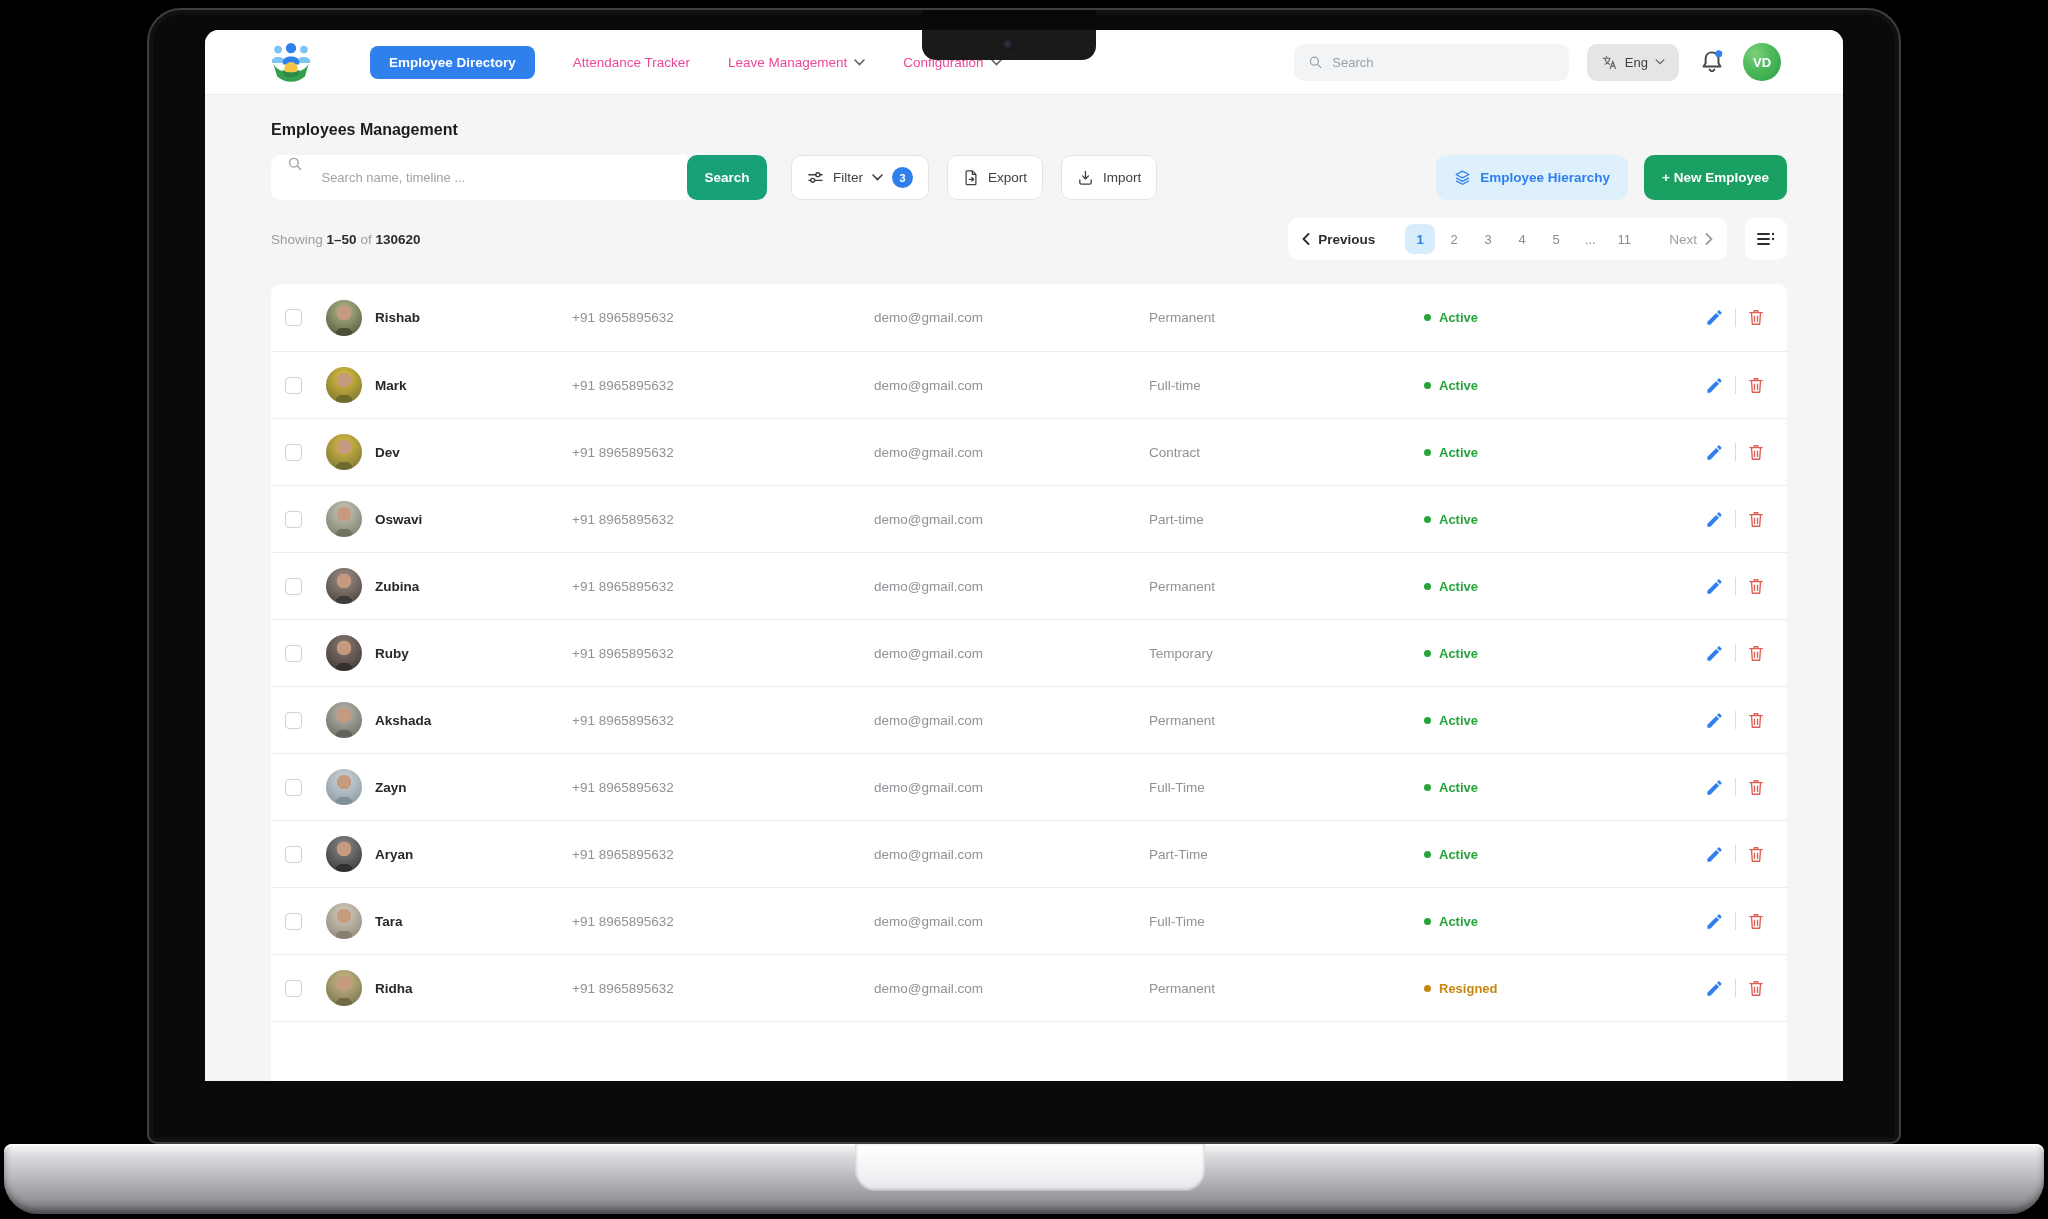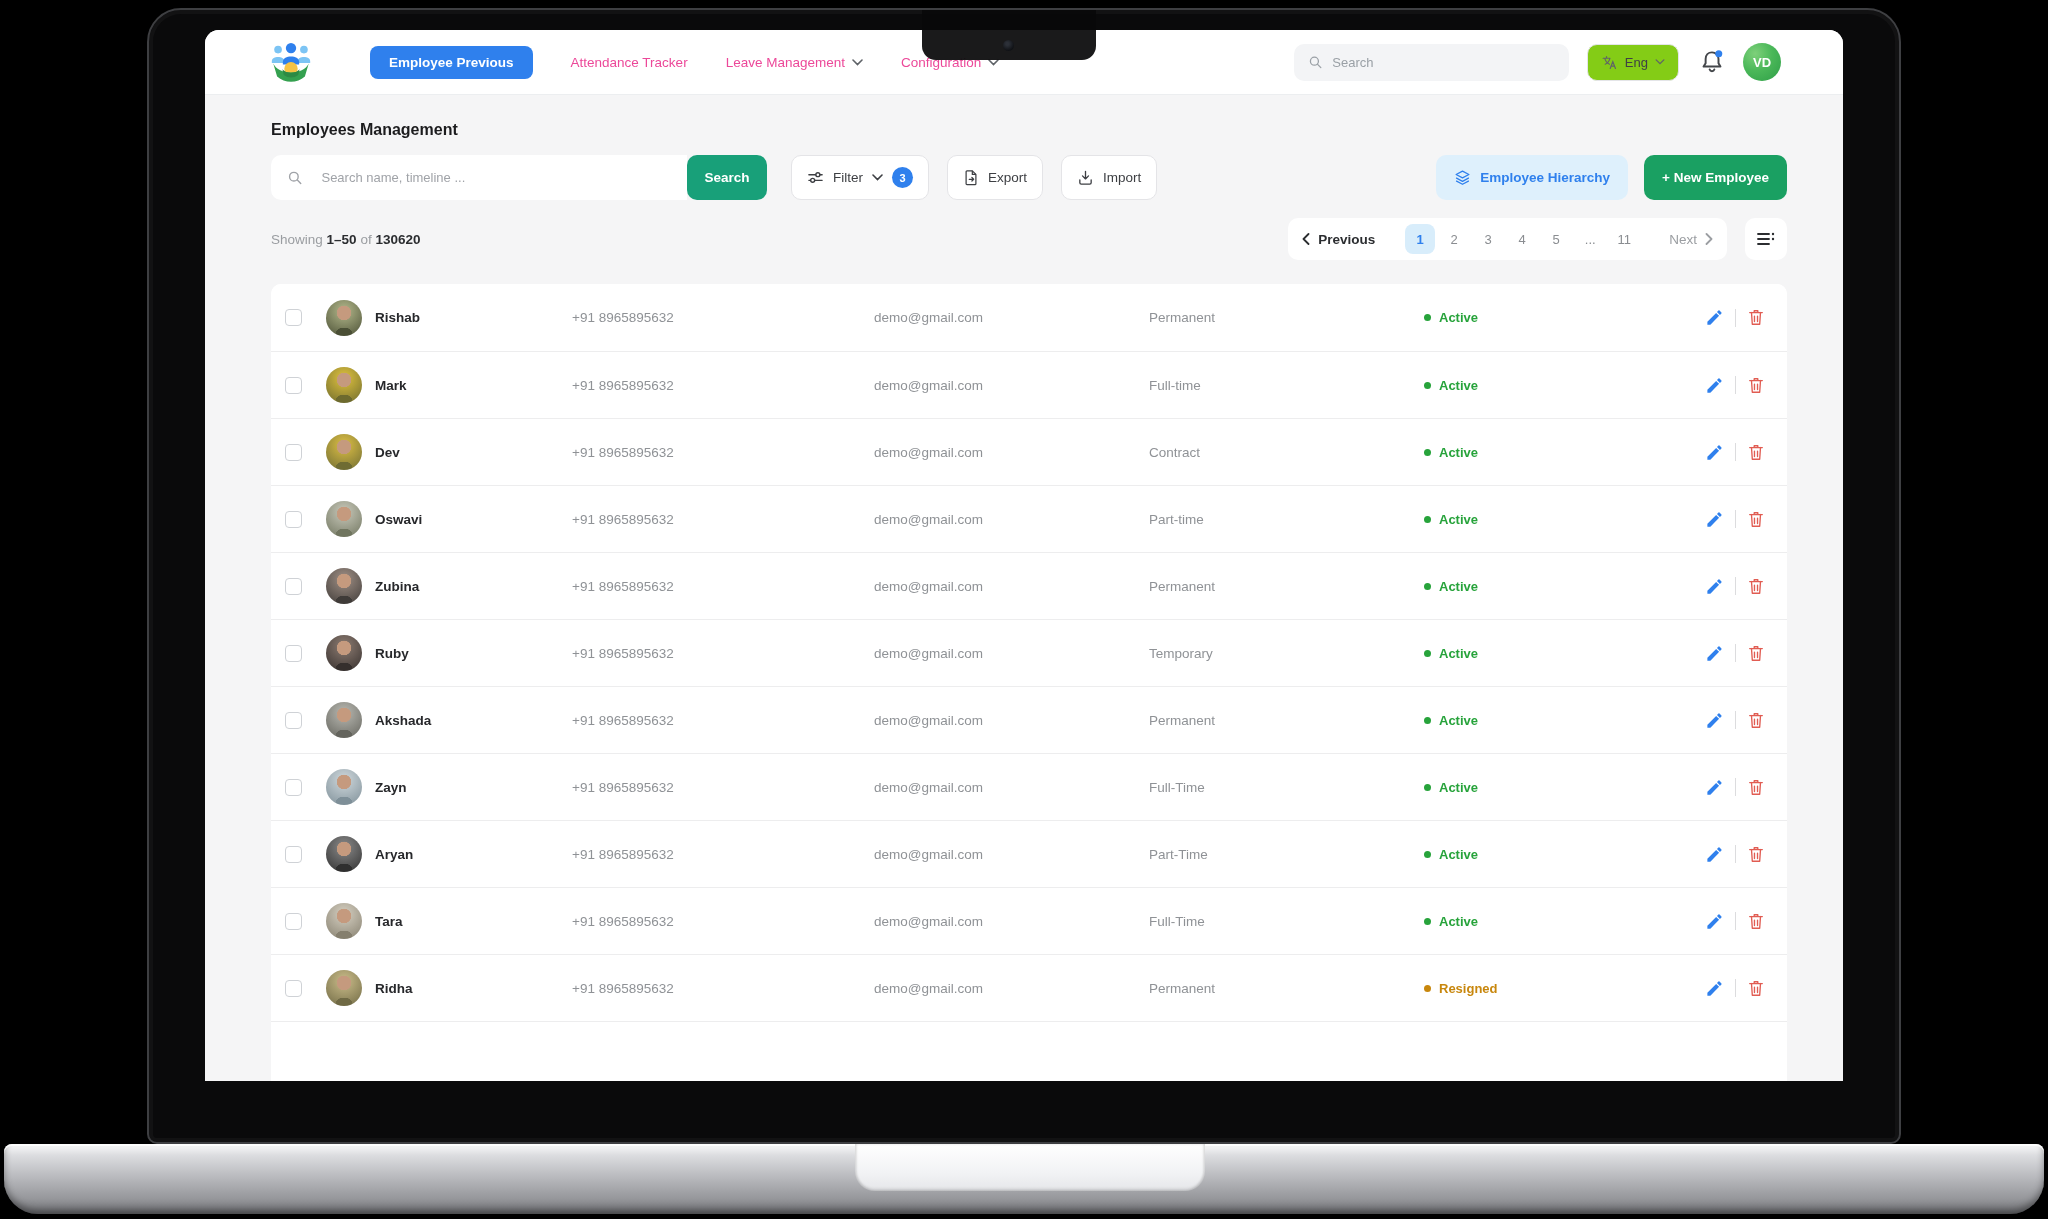--- a/index.html
+++ b/index.html
@@ -47,34 +47,34 @@
   .menu-pill{background:var(--accent);color:#fff;font-size:13.5px;font-weight:700;
     padding:9px 19px;border-radius:8px;border:none;cursor:pointer;}
   .menu-link{display:flex;align-items:center;gap:7px;color:#ec4899;font-size:13.5px;cursor:pointer;}
   .nav-right{margin-left:auto;display:flex;align-items:center;}
   .nav-search{display:flex;align-items:center;gap:10px;width:275px;height:37px;
     background:#F3F4F6;border-radius:10px;padding:0 14px;}
   .nav-search input{border:none;background:transparent;outline:none;font-size:13px;
     color:#3f4144;width:100%;font-family:inherit;}
   .nav-search input::placeholder{color:#9AA0A6;}
   .lang-btn{margin-left:18px;display:flex;align-items:center;gap:7px;height:37px;
-    padding:0 13px;border:1px solid #E4E5E8;border-radius:10px;background:#84cc16;
+    padding:0 13px;border:1px solid #E4E5E8;border-radius:10px;background:#e5e5e5;
     font-size:13px;color:#3F4144;cursor:pointer;}
   .bell-wrap{margin-left:20px;position:relative;cursor:pointer;display:flex;}
   .avatar-user{margin-left:18px;width:38px;height:38px;border-radius:50%;
     background:radial-gradient(circle at 32% 28%,#7ED07A 0%,#4BB859 45%,#2E9E47 100%);
     color:#fff;font-size:13px;font-weight:700;display:flex;align-items:center;
     justify-content:center;cursor:pointer;}
 
   
   .content{height:986px;background:var(--page-bg);padding:26px 56px 0 66px;}
   .page-title{font-size:16px;font-weight:700;color:#1C1C1E;margin-bottom:10px;}
 
   .toolbar{display:flex;align-items:center;height:45px;margin-top:16px;}
-  .search-box{display:flex;align-items:center;gap:19px;width:416px;height:45px;
+  .search-box{display:flex;gap:19px;width:416px;height:45px;
     background:#fff;border-radius:10px 0 0 10px;padding:0 16px;}
   .search-box input{border:none;outline:none;font-size:13px;color:#3f4144;width:100%;
     font-family:inherit;background:transparent;}
   .search-box input::placeholder{color:#A0A3A8;}
   .btn{display:flex;align-items:center;gap:9px;height:45px;border:none;cursor:pointer;
     font-family:inherit;font-size:13.5px;border-radius:10px;background:#fff;color:#3D3F43;}
   .btn-search{width:80px;justify-content:center;background:var(--green-search);
     color:#fff;font-weight:700;}
   .btn-outline{border:1px solid #E4E4E7;padding:0 15px;}
   .btn-filter{margin-left:24px;}
@@ -143,21 +143,21 @@
           <circle cx="37.5" cy="11" r="4" fill="#7CC4F4"></circle>
           <path d="M31 23c0-5.5 13-5.5 13 0v2H31z" fill="#7CC4F4"></path>
           <circle cx="24" cy="9.5" r="5.4" fill="#2F80ED"></circle>
           <path d="M15.5 24c0-7.5 17-7.5 17 0v2.5h-17z" fill="#2F80ED"></path>
           <circle cx="24" cy="31" r="7" fill="#F6C344"></circle>
           <path d="M5.5 25.5C11 38 37 38 42.5 25.5L38.5 39c-8 7.5-21 7.5-29 0z" fill="#34A04F"></path>
           <path d="M15 31.5c4.5 5 13.5 5 18 0l-1.5 6c-4.5 3.5-10.5 3.5-15 0z" fill="#2C8A44"></path>
         </svg>
 
         <div class="menu">
-          <button class="menu-pill">Employee Previous</button>
+          <button class="menu-pill">Employee Directory</button>
           <span class="menu-link">Attendance Tracker</span>
           <span class="menu-link">
             <span>Leave Management</span>
             <svg width="11" height="7" viewBox="0 0 11 7">
                 <polyline points="1,1 5.5,5.5 10,1" fill="none" stroke="#5F6368" stroke-width="1.6" stroke-linecap="round"></polyline>
               </svg>
           </span>
           <span class="menu-link">
             <span>Configuration</span>
             <svg width="11" height="7" viewBox="0 0 11 7">

